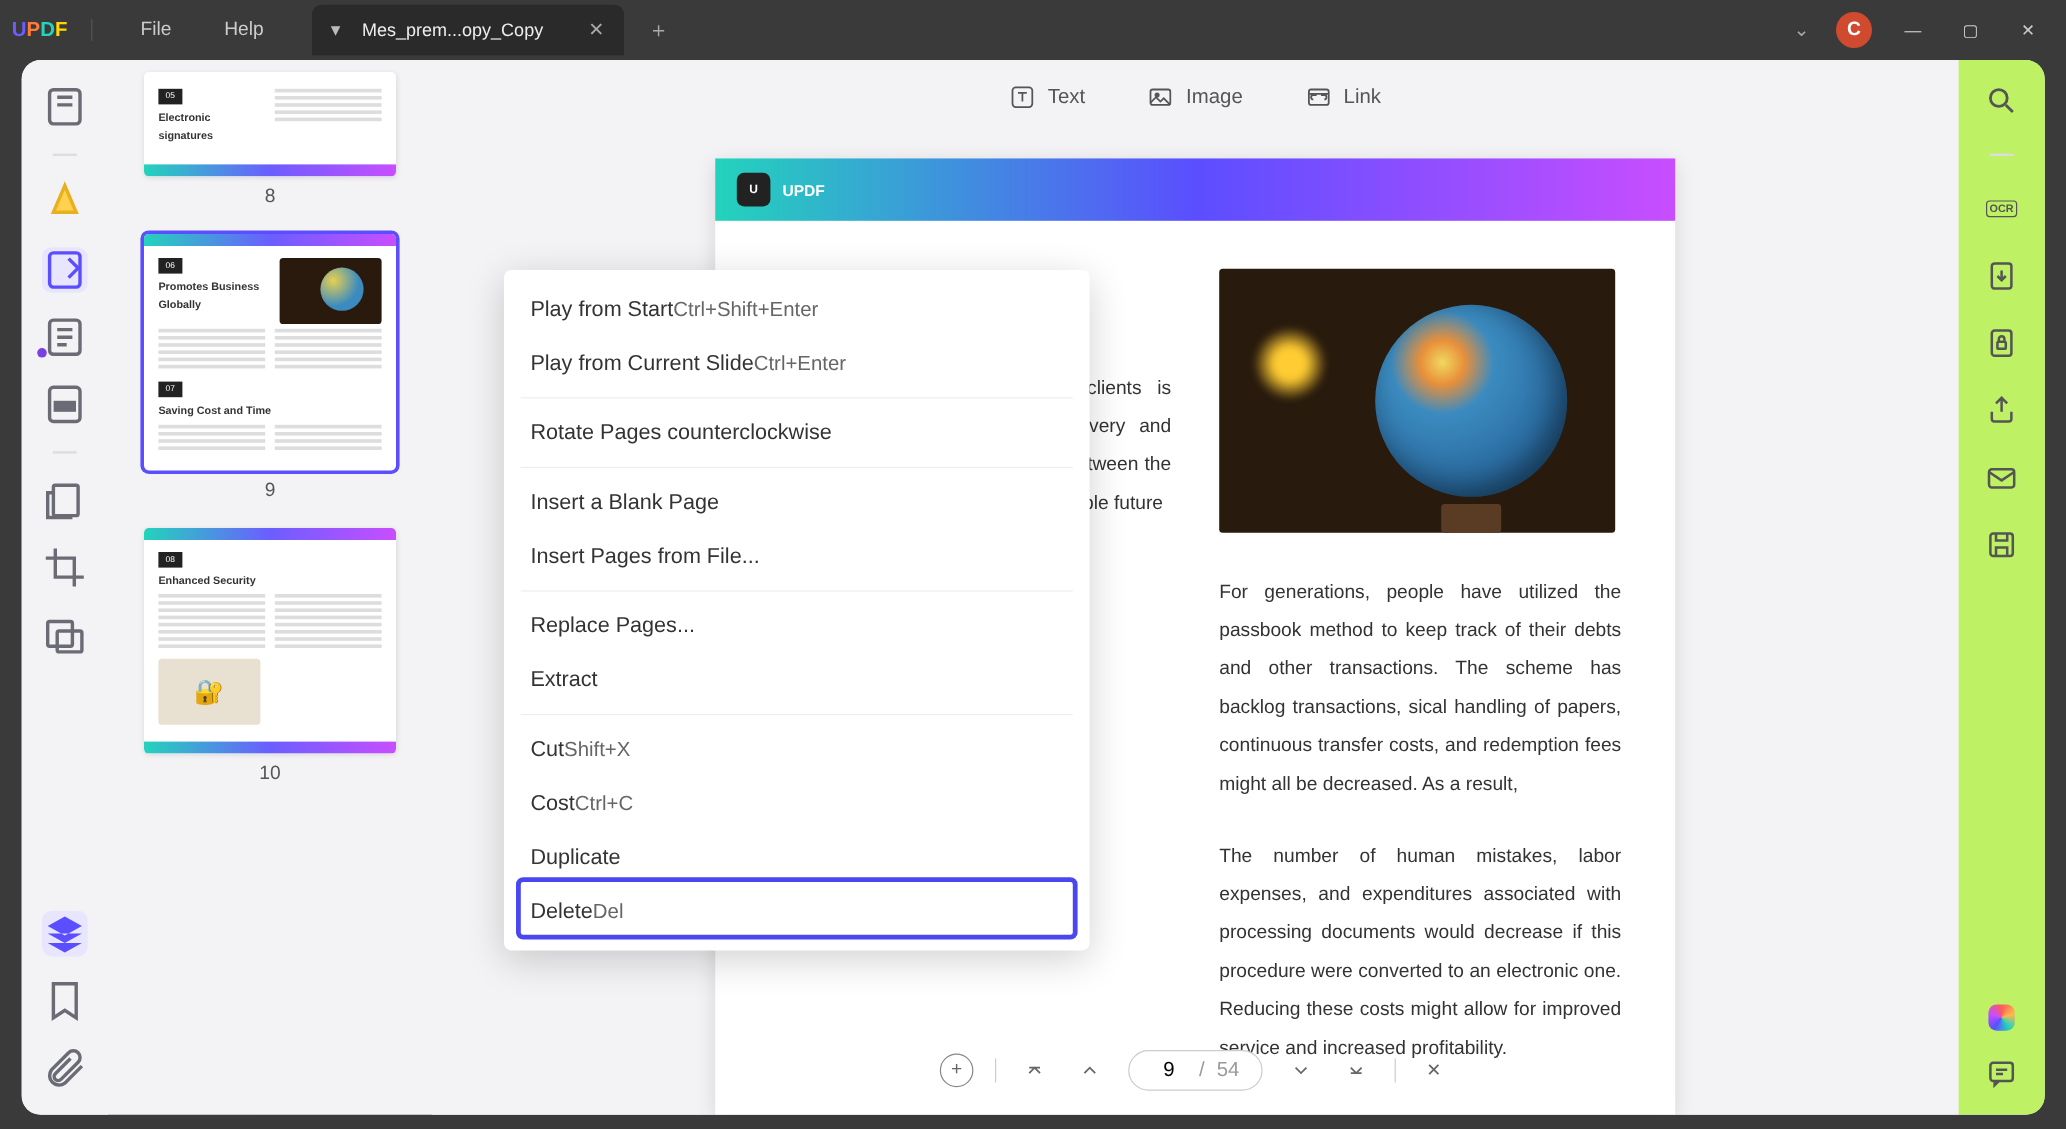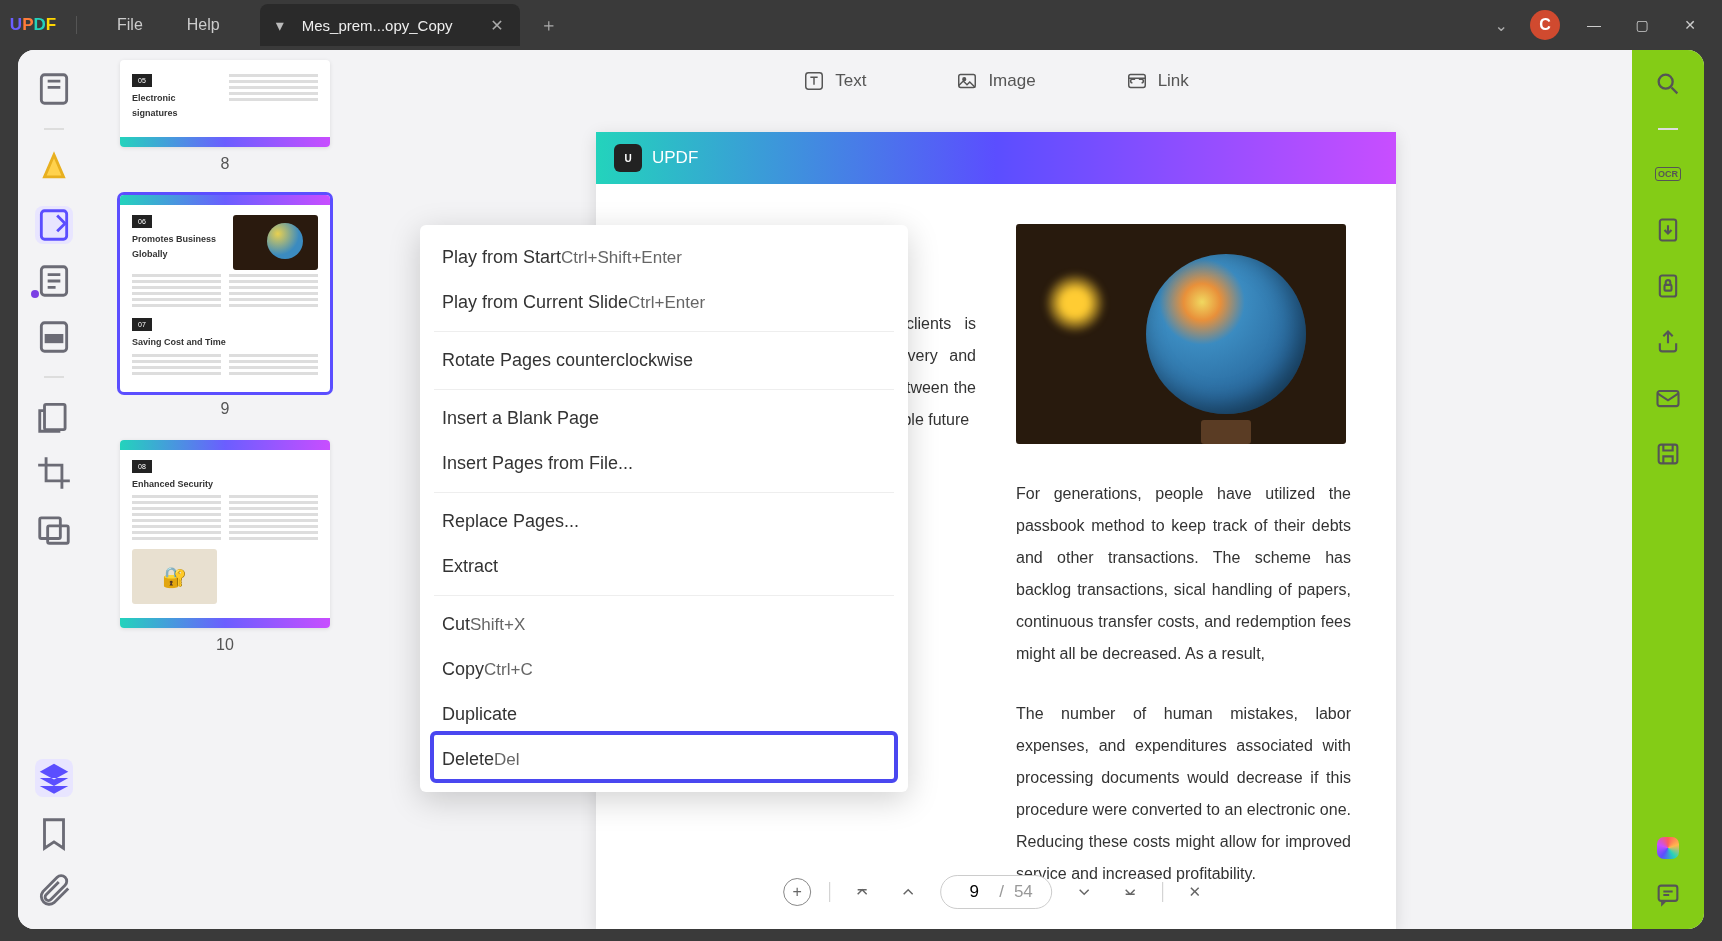--- a/index.html
+++ b/index.html
@@ -40,47 +40,47 @@
 .thumb-title{font-weight:bold;font-size:9px;margin-bottom:3px}
 .thumb-grid{display:flex;gap:8px;margin-top:4px}
 .thumb-col{flex:1}
 .thumb-lines{height:3px;background:#ddd;margin-bottom:3px}
 .thumb-num{text-align:center;font-size:16px;color:#555;margin-top:8px}
 .thumb-globe{width:85px;height:55px;background:#2a1a0e;border-radius:3px;float:right;margin-left:6px;position:relative}
 .thumb-globe::after{content:"";position:absolute;top:8px;right:15px;width:36px;height:36px;background:radial-gradient(circle at 30% 30%,#e8d050,#3b8bc0 60%);border-radius:50%}
 .thumb-lock{width:85px;height:55px;background:#e8e0d0;border-radius:3px;display:flex;align-items:center;justify-content:center;font-size:20px}
 
 .main{flex:1;position:relative;background:#f3f3f5;display:flex;flex-direction:column}
-.toolbar{height:62px;display:flex;align-items:center;justify-content:center;gap:90px}
+.toolbar{height:62px;display:flex;align-items:center;justify-content:center;gap:52px}
 .toolbar-btn{display:flex;align-items:center;gap:10px;color:#555;font-size:17px}
 .toolbar-btn svg{width:22px;height:22px}
 
 .doc-area{flex:1;display:flex;justify-content:center;overflow:hidden;padding-top:20px}
 .doc-page{width:800px;background:#fff;box-shadow:0 4px 16px rgba(0,0,0,0.12)}
 .doc-banner{height:52px;background:linear-gradient(90deg,#23d3bc,#5b4eff,#c84eff);display:flex;align-items:center;padding-left:18px;gap:10px}
 .doc-logo-sq{width:28px;height:28px;background:#222;border-radius:6px;display:flex;align-items:center;justify-content:center;font-size:10px;color:#fff;font-weight:bold}
-.doc-brand{color:#fff;font-weight:normal;font-size:17px}
+.doc-brand{color:#fff;font-weight:bold;font-size:13px}
 .doc-content{padding:40px 45px;display:flex;gap:40px}
 .doc-left{flex:1}
 .doc-right{flex:1}
 .doc-h1{font-size:46px;font-weight:900;color:#111;margin-bottom:30px;letter-spacing:-1px}
 .doc-p{font-size:16px;color:#333;line-height:2.0;text-align:justify;margin-bottom:28px}
 .doc-img{width:330px;height:220px;background:#281a0d;border-radius:3px;position:relative;margin-bottom:34px}
 .doc-img::before{content:"";position:absolute;left:28px;top:48px;width:62px;height:62px;background:radial-gradient(circle,#ffcc33 30%,rgba(255,204,51,0) 70%);border-radius:50%;filter:blur(3px)}
 .doc-globe-big{position:absolute;right:40px;top:30px;width:160px;height:160px;background:radial-gradient(circle at 35% 30%,#f0d860 0%,#e8903a 12%,#3b8bc0 28%,#2a6ba0 65%,#1a4a70 100%);border-radius:50%;box-shadow:inset -8px -8px 24px rgba(0,0,0,0.4)}
 .doc-stand{position:absolute;bottom:0;right:95px;width:50px;height:24px;background:#5a3c24;border-radius:3px}
 
 .pager{position:absolute;bottom:20px;left:50%;transform:translateX(-50%);display:flex;align-items:center;gap:18px;background:transparent}
 .pager .pbtn{width:28px;height:28px;border:1.5px solid #888;border-radius:50%;display:flex;align-items:center;justify-content:center;color:#666;font-size:16px}
 .pager .psep{width:1px;height:20px;background:#ccc}
 .pager-input{display:flex;align-items:center;gap:10px;border:1px solid #ccc;border-radius:20px;padding:6px 18px;background:#fff}
 .pager-input input{border:none;width:30px;text-align:center;font-size:17px;outline:none}
 .pager-input span{color:#999;font-size:17px}
 
-.rightbar{width:72px;background:#84cc16;display:flex;flex-direction:column;align-items:center;padding-top:20px;gap:28px}
+.rightbar{width:72px;background:#bef264;display:flex;flex-direction:column;align-items:center;padding-top:20px;gap:28px}
 .rtool{width:28px;height:28px;color:#555;display:flex;align-items:center;justify-content:center;font-size:20px}
 .rightbar-bottom{margin-top:auto;margin-bottom:20px;display:flex;flex-direction:column;align-items:center;gap:22px}
 .colordot{width:22px;height:22px;border-radius:7px;background:conic-gradient(#ff5b5b,#ffb84e,#23d3bc,#5b4eff,#c84eff,#ff5b5b)}
 
 .ctxmenu{position:absolute;left:420px;top:225px;width:488px;background:#fff;border-radius:6px;box-shadow:0 8px 32px rgba(0,0,0,0.18);padding:10px 0;z-index:100}
 .ctx-row{display:flex;align-items:center;padding:12px 22px;font-size:18px;color:#333;cursor:pointer}
 .ctx-short{color:#666;font-size:17px}
 .ctx-sep{height:1px;background:#eee;margin:6px 14px}
 .ctx-highlight{position:absolute;left:430px;top:731px;width:468px;height:52px;border:4px solid #4a47f0;border-radius:6px;z-index:101;pointer-events:none}
 </style>
@@ -448,21 +448,21 @@
     </div>
   <div class="ctx-row">
       <span>Extract</span>
     </div>
   <div class="ctx-sep"></div>
   <div class="ctx-row">
       <span>Cut</span>
       <span class="ctx-short">Shift+X</span>
     </div>
   <div class="ctx-row">
-      <span>Copy</span>
+      <span>Cost</span>
       <span class="ctx-short">Ctrl+C</span>
     </div>
   <div class="ctx-row">
       <span>Duplicate</span>
     </div>
   <div class="ctx-row">
       <span>Delete</span>
       <span class="ctx-short">Del</span>
     </div>
 </div>

